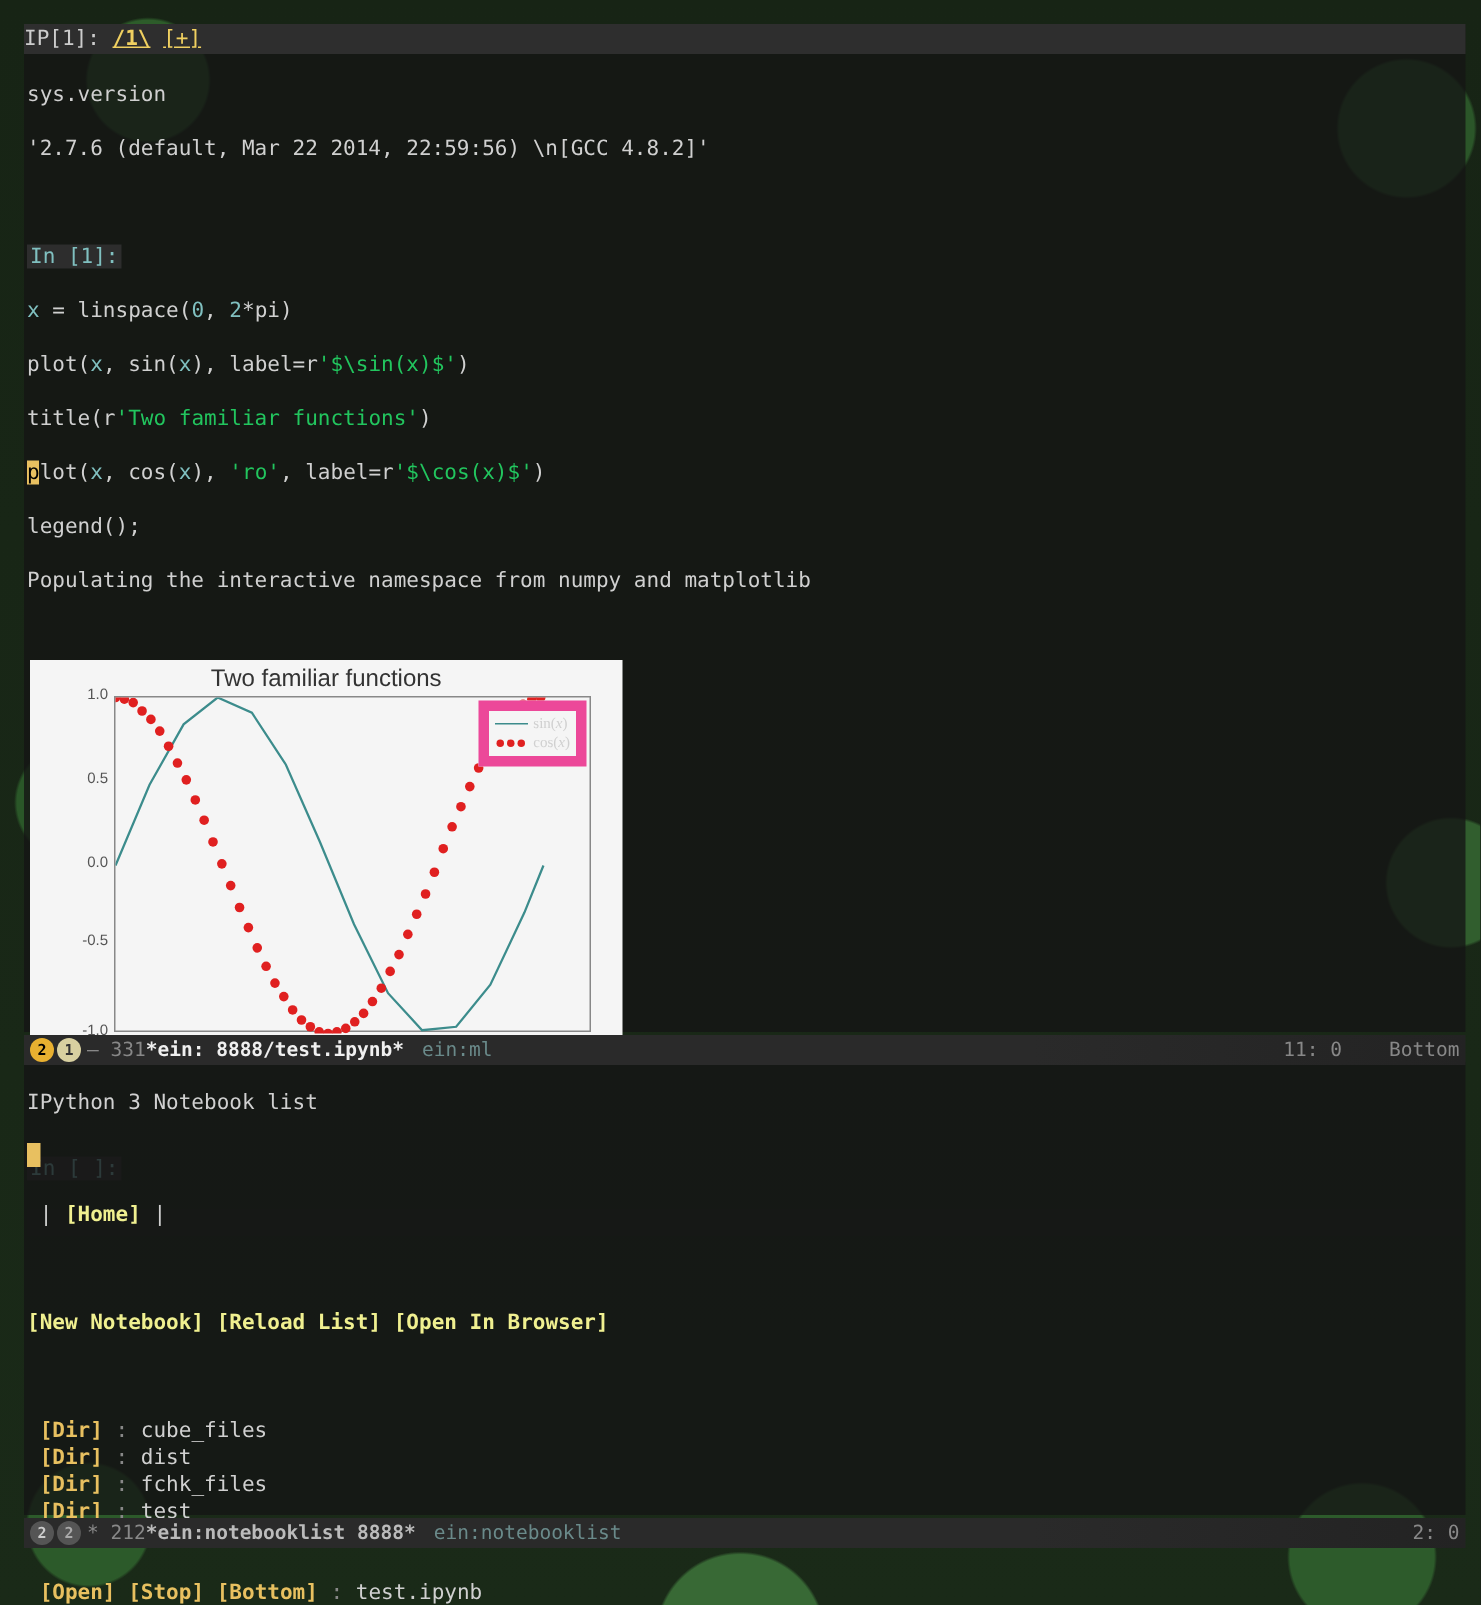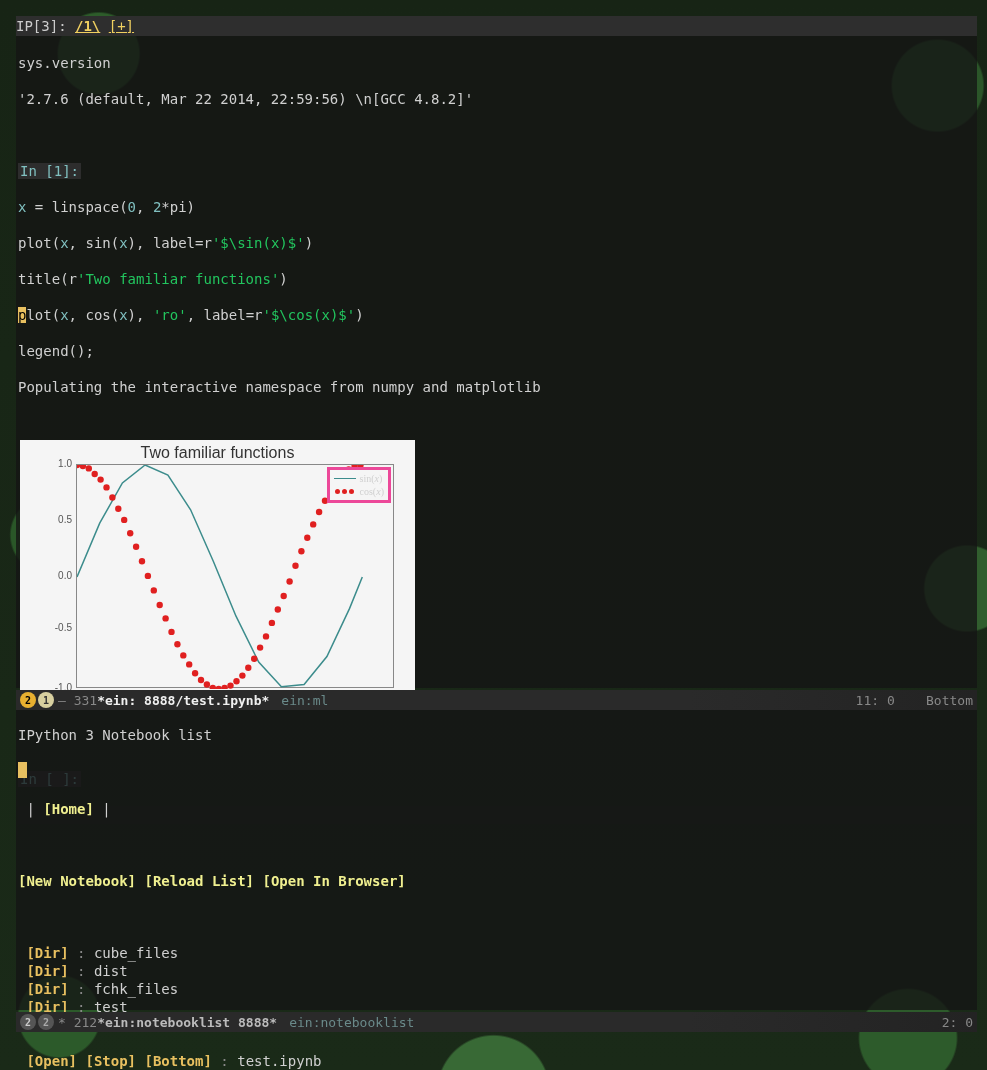--- a/index.html
+++ b/index.html
@@ -53,21 +53,21 @@
     margin: 8px 0 0 4px;
     width: 395px; height: 270px;
     background: #f5f5f5;
     position: relative;
     font-family: sans-serif;
   }
   .plot-title { position:absolute; top:4px; left:0; right:0; text-align:center; font-size:16px; color:#333; }
   .plot-axes { position:absolute; left:56px; top:24px; width:318px; height:224px; border:1px solid #888; background:#f5f5f5; }
   .ytick { position:absolute; left:18px; width:34px; text-align:right; font-size:10px; color:#555; }
   .xtick { position:absolute; bottom:0; font-size:10px; color:#555; width:10px; text-align:center; }
-  .legend { position:absolute; right:2px; top:2px; border:3px solid #ec4899; background:#f5f5f5; font-size:10px; padding:2px 4px; }
+  .legend { position:absolute; right:2px; top:2px; border:7px solid #ec4899; background:#f5f5f5; font-size:10px; padding:2px 4px; }
   .legend-row { display:flex; align-items:center; gap:4px; padding:1px 0; }
   .lg-line { width:22px; height:0; border-top:1.5px solid #3c8c8c; }
   .lg-dots { width:22px; display:flex; justify-content:space-around; }
   .lg-dots span { width:5px; height:5px; background:#e02020; border-radius:50%; }
   .modeline {
     position:absolute; left:16px; right:10px; height:20px;
     background: linear-gradient(to right, #2a2a2a 0%, #2a2a2a 70%, #232323 100%);
     color:#888; font-size:13px;
     display:flex; align-items:center;
     z-index:2; padding:0 4px;
@@ -86,21 +86,21 @@
   .nb-link { color:#f0f090; font-weight:bold; }
   .nb-dir { color:#e8c060; font-weight:bold; }
   .nb-sep { color:#888; }
 </style>
 </head>
 <body>
 <div class="leafbg"></div>
 
 <div class="pane pane-top">
   <div class="tabbar">
-    <span class="tab-num">IP[3]:</span>
+    <span class="tab-num">IP[1]:</span>
     <span class="tab-active">/1\</span>
     <span class="tab-plus">[+]</span>
   </div>
   <div class="content">
 <span class="code-line">sys.version</span>
 <span class="code-line out-text">'2.7.6 (default, Mar 22 2014, 22:59:56) \n[GCC 4.8.2]'</span>
 <span class="code-line"> </span>
 <span class="code-line"><span class="prompt-in">In [1]:</span></span>
 <span class="code-line"><span class="var">x</span><span> = linspace(</span><span class="var">0</span><span>, </span><span class="var">2</span><span>*pi)</span></span>
 <span class="code-line"><span>plot(</span><span class="var">x</span><span>, sin(</span><span class="var">x</span><span>), label=r</span><span class="str">'$\sin(x)$'</span><span>)</span></span>

